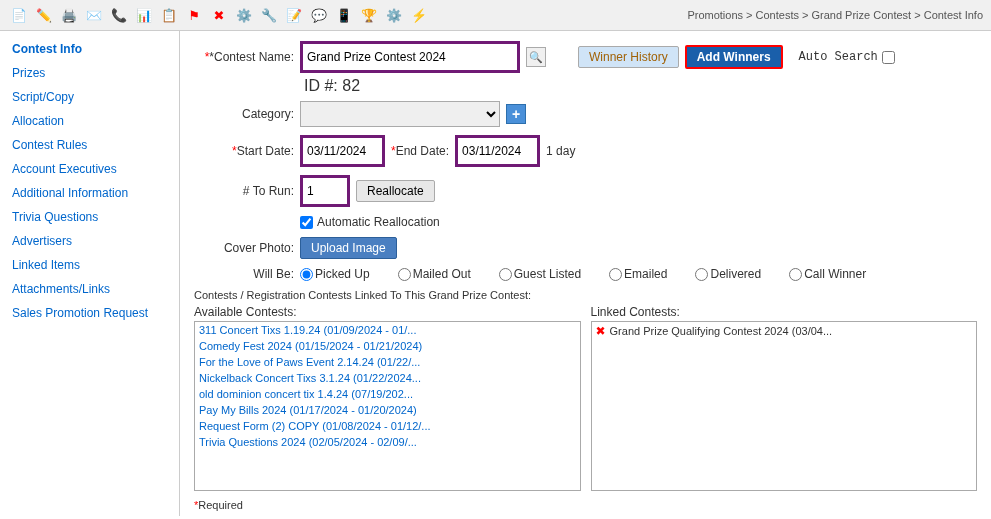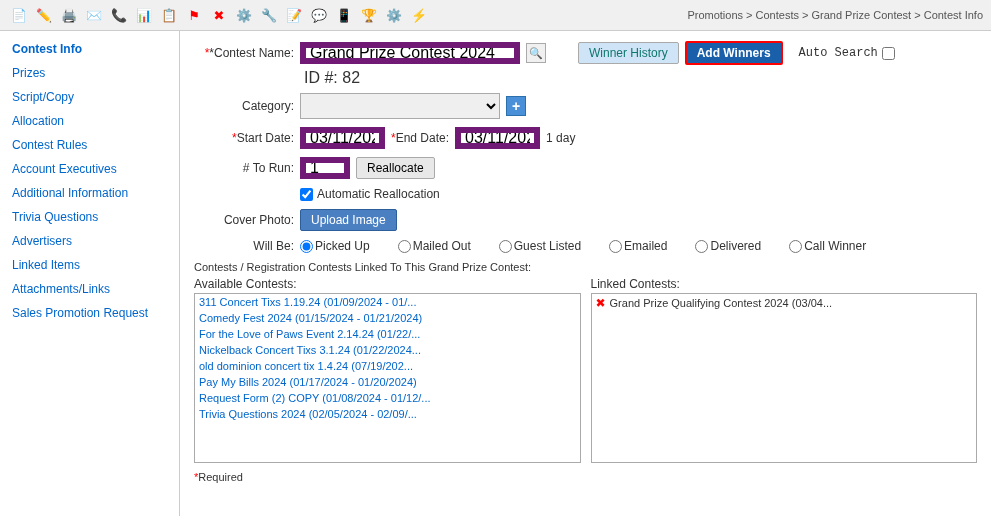--- a/index.html
+++ b/index.html
@@ -57,24 +57,24 @@
       gap: 6px;
     }
     .form-label {
       width: 100px;
       text-align: right;
       font-size: 12px;
       flex-shrink: 0;
     }
 
     input[type="text"] {
-      font-size: 16px;
+      font-size: 12px;
       padding: 2px 4px;
-      border: 6px solid #701a75;
-      height: 22px;
+      border: 3px solid #701a75;
+      height: 32px;
     }
     select {
       font-size: 12px;
       padding: 12px 4px;
       border: 1px solid #aaa;
       height: 22px;
     }
 
     .id-label { font-size: 16px; color: #333; margin-left: 4px; }
 
@@ -82,21 +82,21 @@
     .btn {
       font-size: 12px;
       padding: 3px 10px;
       cursor: pointer;
       border: 1px solid #aaa;
       border-radius: 2px;
       background: #e8e8e8;
     }
     .btn-winner-history {
       background: #d0e4f7;
-      color: #0f766e;
+      color: #a16207;
       border: 1px solid #aaa;
     }
     .btn-add-winners {
       background: #1a5faa;
       color: white;
       border: 2px solid red;
       font-weight: bold;
     }
     .btn-reallocate {
       background: #e8e8e8;

